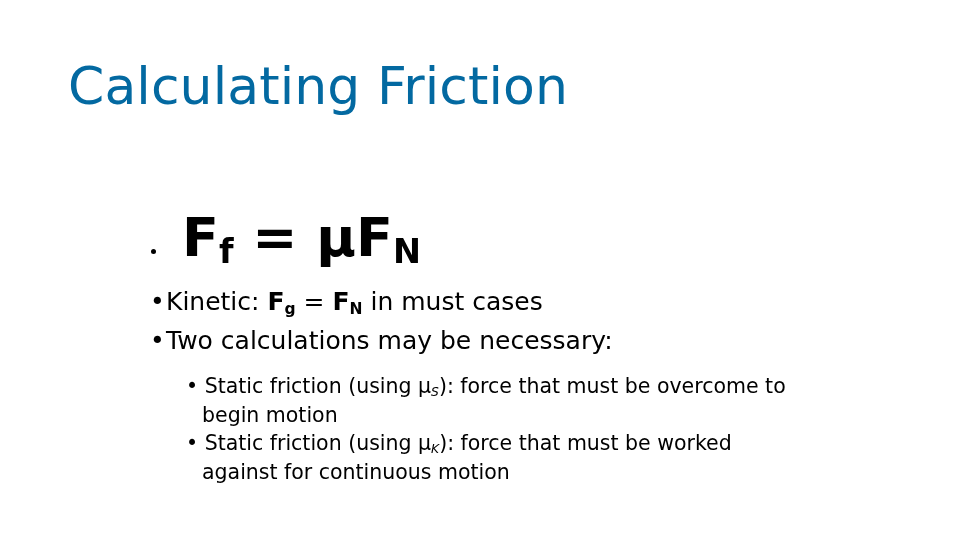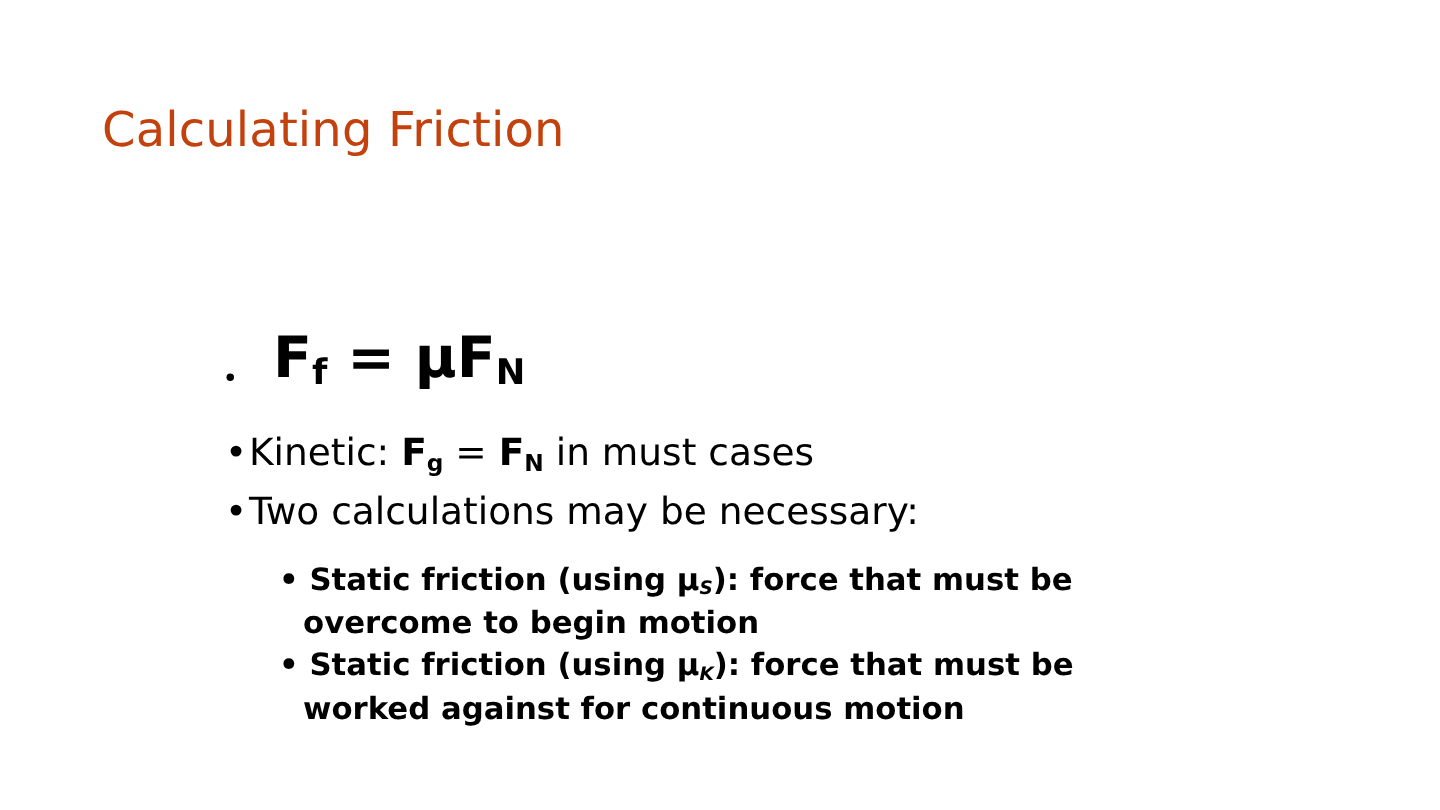--- a/index.html
+++ b/index.html
@@ -21,25 +21,25 @@
     height: 540px;
     background: #ffffff;
   }
 
   
   .slide-title {
     position: absolute;
     left: 68px;
     top: 62px;
     font-family: "DejaVu Sans", sans-serif;
-    font-size: 32px;
+    font-size: 52px;
     font-weight: 400;
     line-height: 48px;
     letter-spacing: 0.1px;
-    color: #c2410c;
+    color: #0369a1;
     white-space: nowrap;
   }
 
   
   .content {
     position: absolute;
     left: 0;
     top: 206px;
     width: 960px;
   }
@@ -55,21 +55,21 @@
     position: absolute;
     left: 151px;
     top: 43px;
     width: 5px;
     height: 5px;
     border-radius: 50%;
     background: #000000;
   }
   .formula {
     font-family: "DejaVu Sans", sans-serif;
-    font-size: 38px;
+    font-size: 54px;
     font-weight: 700;
     line-height: 64px;
     white-space: nowrap;
     display: inline-block;
   }
   .formula sub {
     font-size: 0.62em;
     font-weight: 700;
     vertical-align: baseline;
     position: relative;
@@ -106,21 +106,21 @@
   .lvl2 b sub {
     font-weight: 700;
   }
 
   
   .lvl3 {
     position: relative;
     margin-left: 202px;
     width: 600px;
     font-size: 20.5px;
-    font-weight: 700;
+    font-weight: 400;
     line-height: 28.5px;
     text-indent: -16px;
   }
   .lvl3 .bullet-glyph {
     font-size: 20.5px;
   }
   .lvl3 sub {
     font-style: italic;
     font-size: 0.60em;
     bottom: -0.22em;

